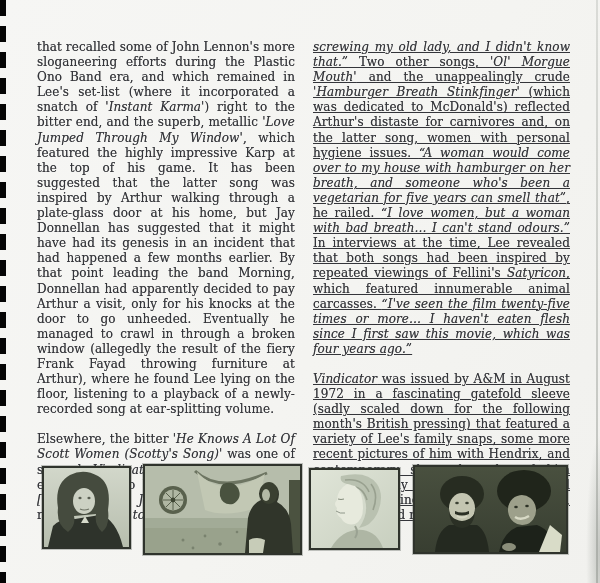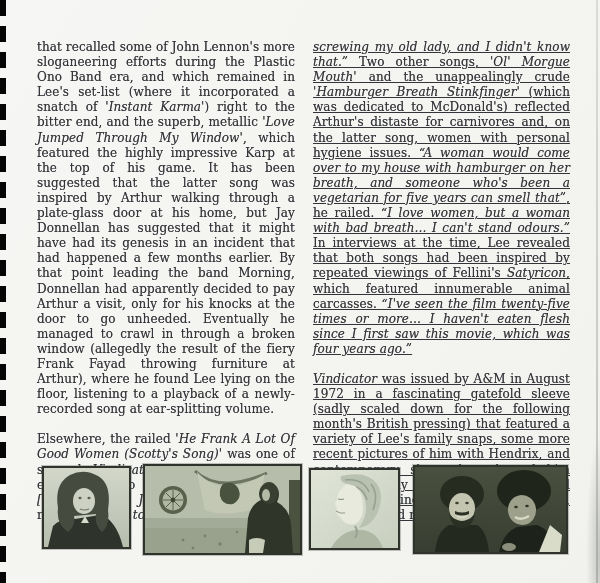--- a/index.html
+++ b/index.html
@@ -54,21 +54,21 @@
 <body>
 
 <div class="page">
 
   <div class="filmstrip"></div>
   <div class="edge-line"></div>
   <div class="corner-smudge"></div>
 
   <div class="col col-left">
     <p class="para"><span>that recalled some of John Lennon's more sloganeering efforts during the Plastic Ono Band era, and which remained in Lee's set-list (where it incorporated a snatch of </span><span class="ital">'Instant Karma'</span><span>) right to the bitter end, and the superb, metallic </span><span class="ital">'Love Jumped Through My Window'</span><span>, which featured the highly impressive Karp at the top of his game. It has been suggested that the latter song was inspired by Arthur walking through a plate-glass door at his home, but Jay Donnellan has suggested that it might have had its genesis in an incident that had happened a few months earlier. By that point leading the band Morning, Donnellan had apparently decided to pay Arthur a visit, only for his knocks at the door to go unheeded. Eventually he managed to crawl in through a broken window (allegedly the result of the fiery Frank Fayad throwing furniture at Arthur), where he found Lee lying on the floor, listening to a playback of a newly-recorded song at ear-splitting volume.</span></p>
-    <p class="para"><span>Elsewhere, the railed </span><span class="ital">'He Frank A Lot Of Good Women (Scotty's Song)'</span><span> was one of several </span><span class="ital">Vindicator</span><span> tracks inspired by events close to home. </span><span class="ital">“That was about [old friend] James Scott”</span><span>, Arthur revealed. </span><span class="ital">“Jimi told me he was</span></p>
+    <p class="para"><span>Elsewhere, the bitter </span><span class="ital">'He Knows A Lot Of Scott Women (Scotty's Song)'</span><span> was one of several </span><span class="ital">Vindicator</span><span> tracks inspired by events close to home. </span><span class="ital">“That was about [old friend] James Scott”</span><span>, Arthur revealed. </span><span class="ital">“Jimi told me he was</span></p>
   </div>
 
   <div class="col col-right">
     <p class="para"><span class="ital">screwing my old lady, and I didn't know that.”</span><span> Two other songs, </span><span class="ital">'Ol' Morgue Mouth'</span><span> and the unappealingly crude </span><span class="ital">'Hamburger Breath Stinkfinger'</span><span> (which was dedicated to McDonald's) reflected Arthur's distaste for carnivores and, on the latter song, women with personal hygiene issues. </span><span class="ital">“A woman would come over to my house with hamburger on her breath, and someone who's been a vegetarian for five years can smell that”</span><span>, he railed. </span><span class="ital">“I love women, but a woman with bad breath… I can't stand odours.”</span><span> In interviews at the time, Lee revealed that both songs had been inspired by repeated viewings of Fellini's </span><span class="ital">Satyricon</span><span>, which featured innumerable animal carcasses. </span><span class="ital">“I've seen the film twenty-five times or more… I haven't eaten flesh since I first saw this movie, which was four years ago.”</span></p>
     <p class="para"><span class="ital">Vindicator</span><span> was issued by A&amp;M in August 1972 in a fascinating gatefold sleeve (sadly scaled down for the following month's British pressing) that featured a variety of Lee's family snaps, some more recent pictures of him with Hendrix, and contemporary shots that showed him with a brutally shorn scalp. But the old problem remained: </span><span class="ital">Vindicator</span><span> fused soul, blues and hard rock with</span></p>
   </div>
 
   <div class="photo photo-1" title="monochrome portrait of a man with long dark frizzy hair against a light wall">
     <svg viewBox="0 0 85 79" preserveAspectRatio="none">
       <defs>

